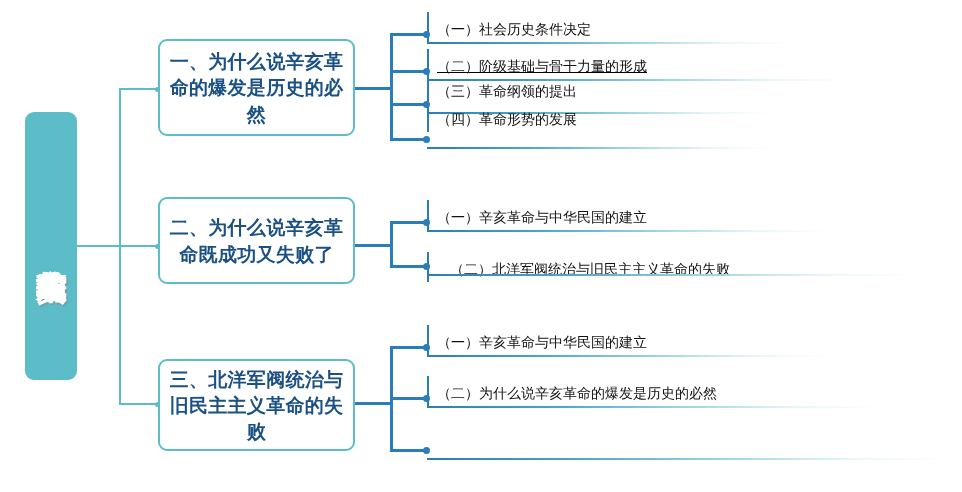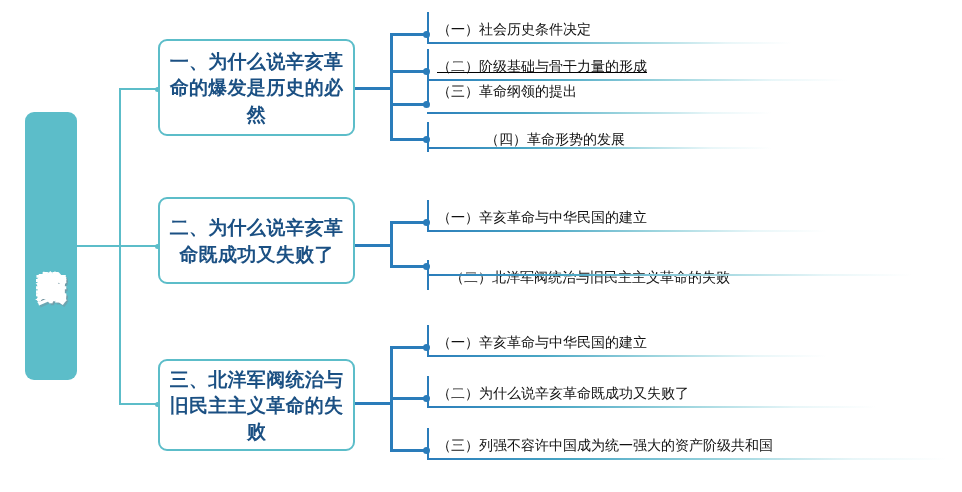--- a/index.html
+++ b/index.html
@@ -214,21 +214,21 @@
     <div class="leaf-text">（二）阶级基础与骨干力量的形成</div>
   </div>
   <div class="leaf-underline" style="top:79px; width:420px;"></div>
 
   <div class="leaf-row" style="top:74px;">
     <div class="leaf-tick"></div>
     <div class="leaf-text">（三）革命纲领的提出</div>
   </div>
   <div class="leaf-underline" style="top:112px; width:345px;"></div>
 
-  <div class="leaf-row" style="top:122px;padding-left:48px;">
+  <div class="leaf-row" style="top:102px;">
     <div class="leaf-tick"></div>
     <div class="leaf-text">（四）革命形势的发展</div>
   </div>
   <div class="leaf-underline" style="top:147px; width:345px;"></div>
 
   <div class="branch-box b2">
     <div class="branch-label">二、为什么说辛亥革命既成功又失败了</div>
   </div>
 
   <div class="leaf-h-in" style="left:355px; top:243.5px; width:36px;"></div>
@@ -237,21 +237,21 @@
   <div class="leaf-stub" style="top:265px;"></div>
   <div class="leaf-dot" style="top:219px;"></div>
   <div class="leaf-dot" style="top:263px;"></div>
 
   <div class="leaf-row" style="top:200px;justify-content:center;">
     <div class="leaf-tick"></div>
     <div class="leaf-text">（一）辛亥革命与中华民国的建立</div>
   </div>
   <div class="leaf-underline" style="top:230px; width:400px;"></div>
 
-  <div class="leaf-row" style="top:260px;padding-left:13px;">
+  <div class="leaf-row" style="top:252px;padding-left:13px;">
     <div class="leaf-tick"></div>
     <div class="leaf-text">（二）北洋军阀统治与旧民主主义革命的失败</div>
   </div>
   <div class="leaf-underline" style="top:274px; width:485px;"></div>
 
   <div class="branch-box b3">
     <div class="branch-label">三、北洋军阀统治与旧民主主义革命的失败</div>
   </div>
 
   <div class="leaf-h-in" style="left:355px; top:401.5px; width:36px;"></div>
@@ -264,23 +264,19 @@
   <div class="leaf-dot" style="top:447px;"></div>
 
   <div class="leaf-row" style="top:325px;">
     <div class="leaf-tick"></div>
     <div class="leaf-text">（一）辛亥革命与中华民国的建立</div>
   </div>
   <div class="leaf-underline" style="top:355px; width:400px;"></div>
 
   <div class="leaf-row" style="top:376px;">
     <div class="leaf-tick"></div>
-    <div class="leaf-text">（二）为什么说辛亥革命既成功又失败了</div>
+    <div class="leaf-text">（二）为什么说辛亥革命的爆发是历史的必然</div>
   </div>
   <div class="leaf-underline" style="top:406px; width:450px;"></div>
 
-  <div class="leaf-row" style="top:428px;">
-    <div class="leaf-tick"></div>
-    <div class="leaf-text">（三）列强不容许中国成为统一强大的资产阶级共和国</div>
-  </div>
   <div class="leaf-underline" style="top:458px; width:520px;"></div>
 
 </div>
 
 </body></html>

